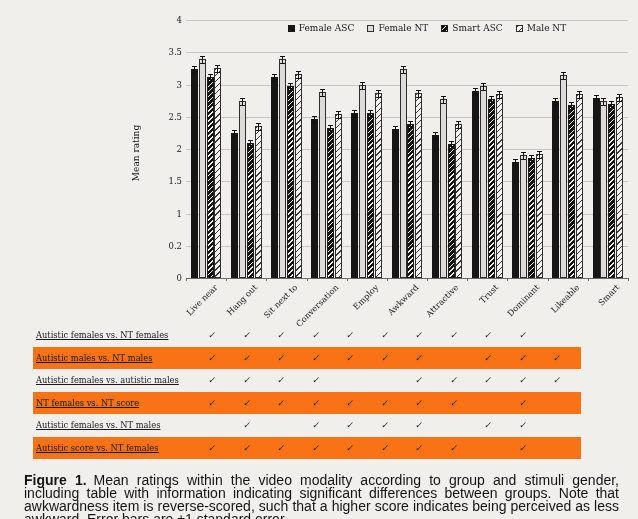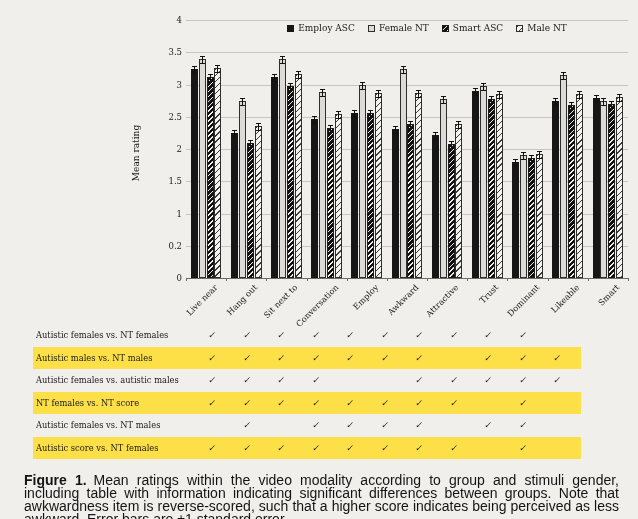--- a/index.html
+++ b/index.html
@@ -23,22 +23,22 @@
           transform-origin:center;white-space:nowrap;width:0;display:flex;justify-content:center;}
   #legend{position:absolute;left:206px;top:23px;width:442px;display:flex;justify-content:center;gap:13px;}
   .legend-item{display:flex;align-items:center;gap:4px;font-size:9px;white-space:nowrap;}
   .legend-marker{width:7px;height:7px;box-sizing:border-box;flex:0 0 auto;}
   #xlabels{position:absolute;left:186px;top:20px;width:442px;height:258px;}
   .xlabel{position:absolute;width:90px;text-align:right;font-size:8.3px;line-height:9px;
           white-space:nowrap;transform:rotate(-45deg);transform-origin:100% 0;}
   
   #sig-table{position:absolute;left:33px;top:324px;width:548px;}
   .trow{display:grid;grid-template-columns:162px repeat(11,34.5px);height:22.5px;align-items:center;}
-  .trow.shaded{background:#fde047;}
-  .trow-label{font-size:8.3px;padding-left:3px;white-space:nowrap;}
+  .trow.shaded{background:#f97316;}
+  .trow-label{font-size:8.3px;padding-left:3px;white-space:nowrap;text-decoration:underline;}
   .tcheck{text-align:center;font-family:"DejaVu Sans",sans-serif;font-size:9px;color:#262626;
           transform:skewX(-8deg);}
   
   #caption{position:absolute;left:24px;top:442px;width:595px;
            font-family:"Liberation Sans",sans-serif;font-size:14px;line-height:13px;
            color:#141414;text-align:justify;margin-top:32px;}
   #caption b{margin-right:7px;}
 </style>
 </head>
 <body>
@@ -165,21 +165,21 @@
       <div class="bar bar-s3" style="left: 349.855px; top: 133.515px; width: 7px; height: 124.485px;"></div>
       <div class="errbar" style="left: 350.855px; top: 130.515px; height: 6px;"></div>
       <div class="bar bar-s3" style="left: 390.036px; top: 73.53px; width: 7px; height: 184.47px;"></div>
       <div class="errbar" style="left: 391.036px; top: 70.53px; height: 6px;"></div>
       <div class="bar bar-s3" style="left: 430.218px; top: 76.755px; width: 7px; height: 181.245px;"></div>
       <div class="errbar" style="left: 431.218px; top: 73.755px; height: 6px;"></div>
     </div>
   <div id="legend">
       <div class="legend-item">
         <div class="legend-marker bar-s0"></div>
-        <div>Employ ASC</div>
+        <div>Female ASC</div>
       </div>
       <div class="legend-item">
         <div class="legend-marker bar-s1"></div>
         <div>Female NT</div>
       </div>
       <div class="legend-item">
         <div class="legend-marker bar-s2"></div>
         <div>Smart ASC</div>
       </div>
       <div class="legend-item">

